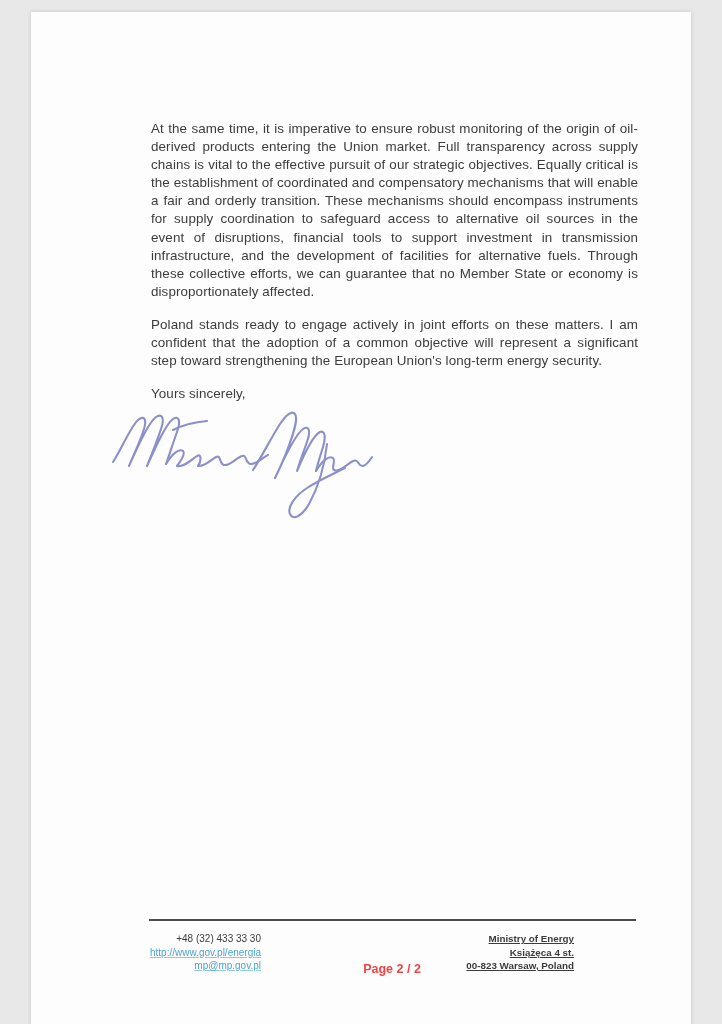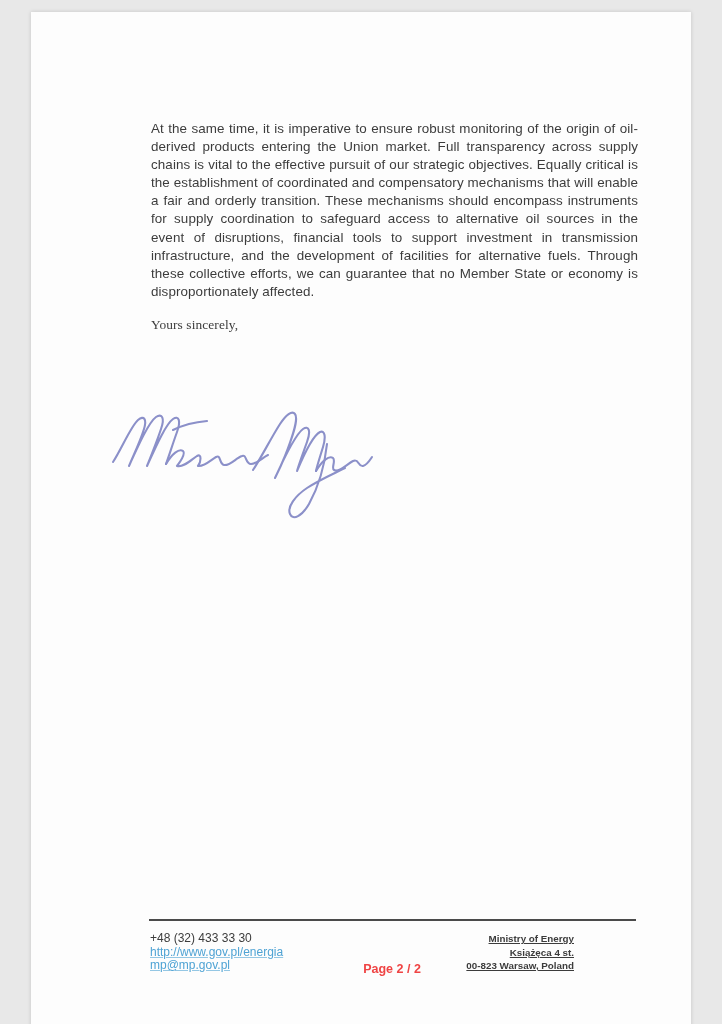--- a/index.html
+++ b/index.html
@@ -37,21 +37,20 @@
     line-height: 18.1px;
   }
   .letter-body p {
     margin: 0 0 15px 0;
     text-align: justify;
     letter-spacing: 0.1px;
   }
   .closing {
     margin-top: 38px;
     text-align: center;
-    font-family: Liberation Serif, serif;
   }
 
   .signature {
     position: absolute;
     left: 72px;
     top: 392px;
     width: 270px;
     height: 125px;
   }
   .signature svg { display: block; width: 100%; height: 100%; }
@@ -61,23 +60,24 @@
     left: 118px;
     top: 907px;
     width: 487px;
     height: 0;
     border-top: 2px solid #4a4a4a;
   }
   .footer-left {
     position: absolute;
     left: 119px;
     top: 920px;
-    font-size: 12px;
+    font-size: 10px;
     line-height: 13.5px;
     color: #3c3c3c;
+    text-align: right;
   }
   .footer-left a {
     color: #4fa3d4;
     text-decoration: underline;
     text-decoration-color: rgba(79,163,212,0.6);
   }
   .footer-right {
     position: absolute;
     right: 117px;
     top: 920px;
@@ -99,20 +99,21 @@
     color: #ef4444;
   }
 </style>
 </head>
 <body>
 
 <div class="page">
 
   <div class="letter-body">
     <p>At the same time, it is imperative to ensure robust monitoring of the origin of oil-derived products entering the Union market. Full transparency across supply chains is vital to the effective pursuit of our strategic objectives. Equally critical is the establishment of coordinated and compensatory mechanisms that will enable a fair and orderly transition. These mechanisms should encompass instruments for supply coordination to safeguard access to alternative oil sources in the event of disruptions, financial tools to support investment in transmission infrastructure, and the development of facilities for alternative fuels. Through these collective efforts, we can guarantee that no Member State or economy is disproportionately affected.</p>
+    <p>Poland stands ready to engage actively in joint efforts on these matters. I am confident that the adoption of a common objective will represent a significant step toward strengthening the European Union's long-term energy security.</p>
     <p class="closing">Yours sincerely,</p>
   </div>
 
   <div class="signature">
     <svg viewBox="0 0 270 125" xmlns="http://www.w3.org/2000/svg" fill="none" stroke="#7c81c2" stroke-width="2.1" stroke-linecap="round" stroke-linejoin="round" opacity="0.88">
 
       <path d="M10 58 C 18 46, 28 22, 35 16 C 41 11, 44 15, 41 25 C 37 38, 30 52, 26 62 C 36 40, 46 18, 53 13 C 59 9, 62 14, 58 25 C 54 37, 48 52, 44 62 C 54 40, 63 20, 70 15 C 76 11, 78 17, 74 28 C 70 39, 66 52, 63 60"></path>
       <path d="M63 60 C 69 50, 76 44, 80 47 C 83 50, 77 58, 74 62 C 80 64, 88 56, 94 52 C 99 49, 98 58, 95 62 C 101 63, 108 56, 113 53 C 118 50, 116 60, 121 61 C 127 62, 133 54, 139 52 C 144 50, 142 60, 148 60 C 154 60, 160 53, 165 51"></path>
       <path d="M70 26 C 78 22, 92 18, 104 17"></path>
 

